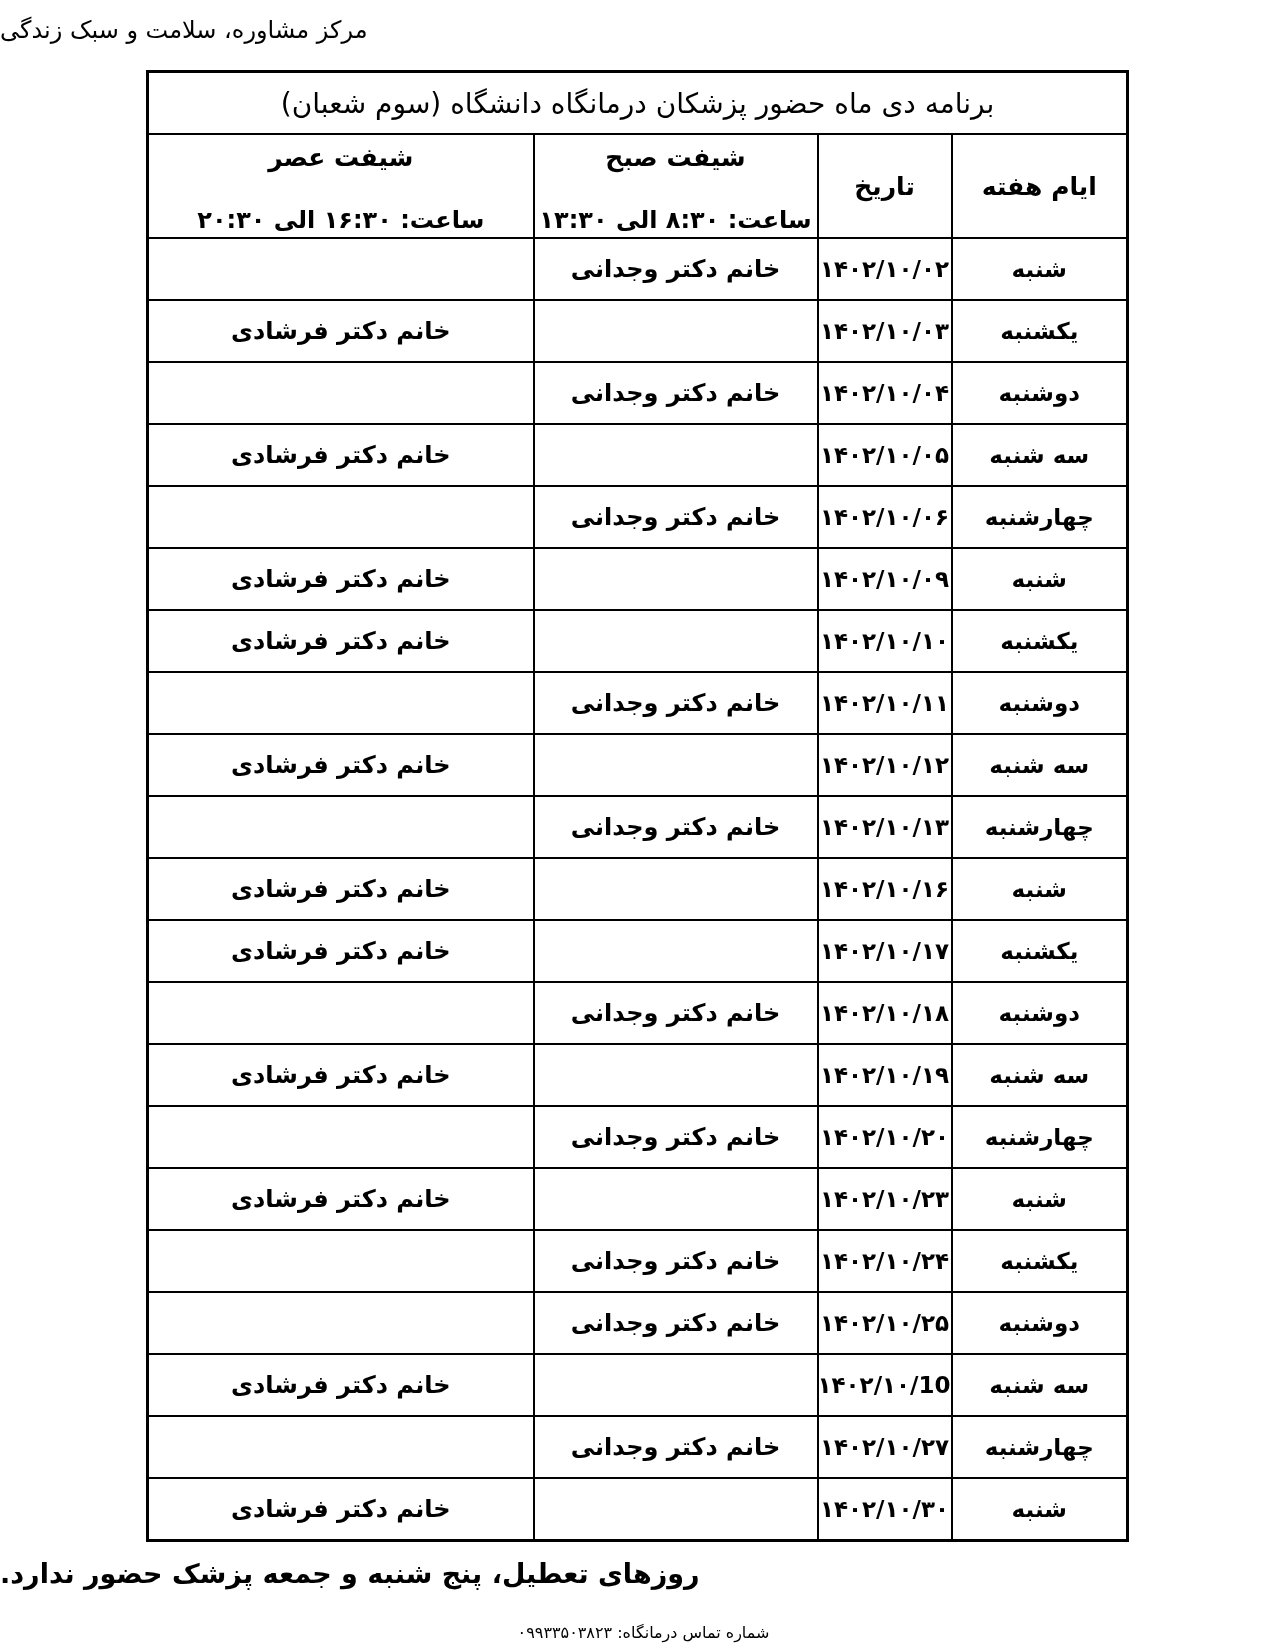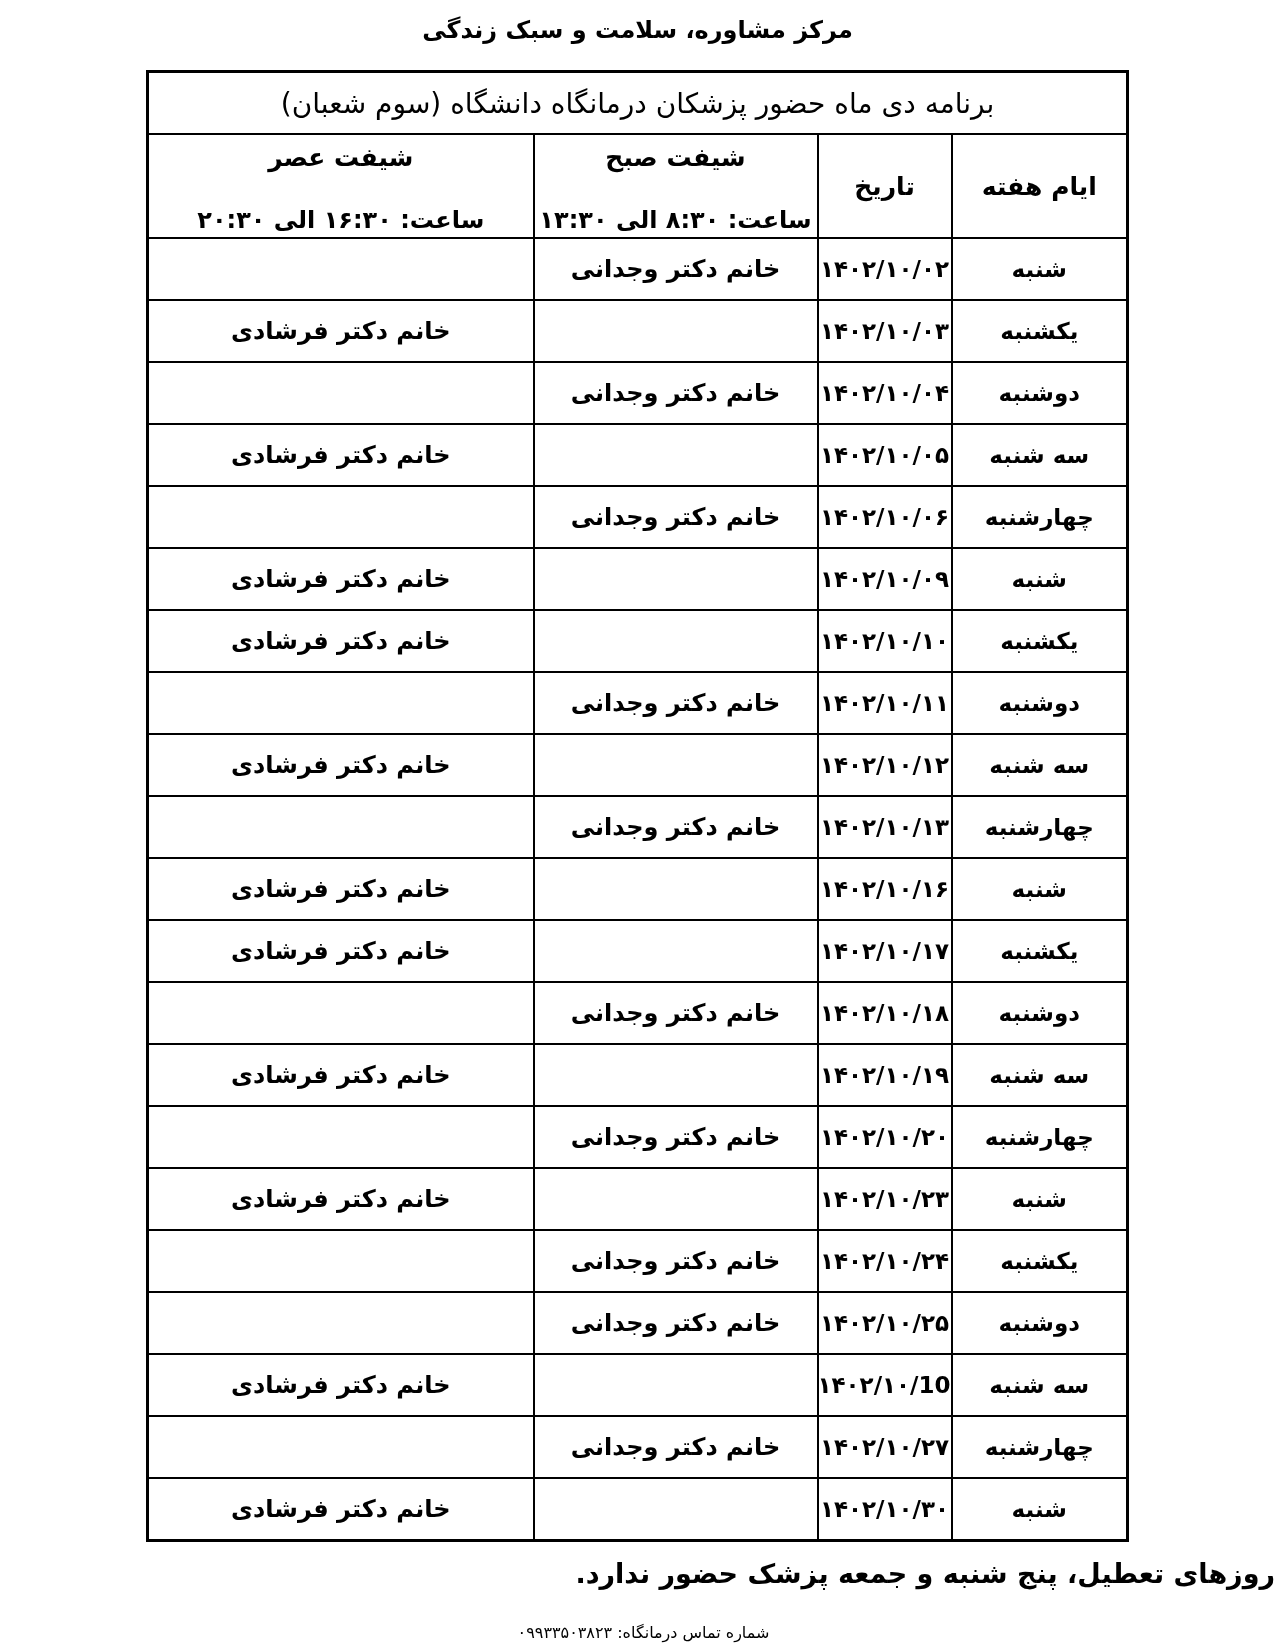--- a/index.html
+++ b/index.html
@@ -10,23 +10,23 @@
   body {
     width: 1275px;
     height: 1650px;
     background: #ffffff;
     color: #000000;
     font-family: "DejaVu Sans", sans-serif;
     direction: rtl;
   }
   .org-title {
     padding-top: 15px;
-    text-align: center;
+    text-align: left;
     font-size: 24px;
-    font-weight: bold;
+    font-weight: normal;
     line-height: 30px;
   }
   table.schedule {
     width: 980px;
     margin: 25px auto 0 auto;
     border-collapse: collapse;
     table-layout: fixed;
     border: 3px solid #000000;
   }
   table.schedule td, table.schedule th {
@@ -61,21 +61,21 @@
   }
   tbody.rows td {
     height: 60px;
     font-weight: bold;
   }
   td.c-day   { font-size: 23px; border-radius: 22px; }
   td.c-date  { font-size: 23px; white-space: nowrap; }
   td.c-morning, td.c-evening { font-size: 24px; }
   .footnote {
     margin-top: 16px;
-    text-align: right;
+    text-align: left;
     font-size: 27px;
     font-weight: bold;
   }
   .phone-line {
     margin-top: 34px;
     text-align: center;
     font-size: 16px;
     font-weight: normal;
     margin-left: 12px;
   }

